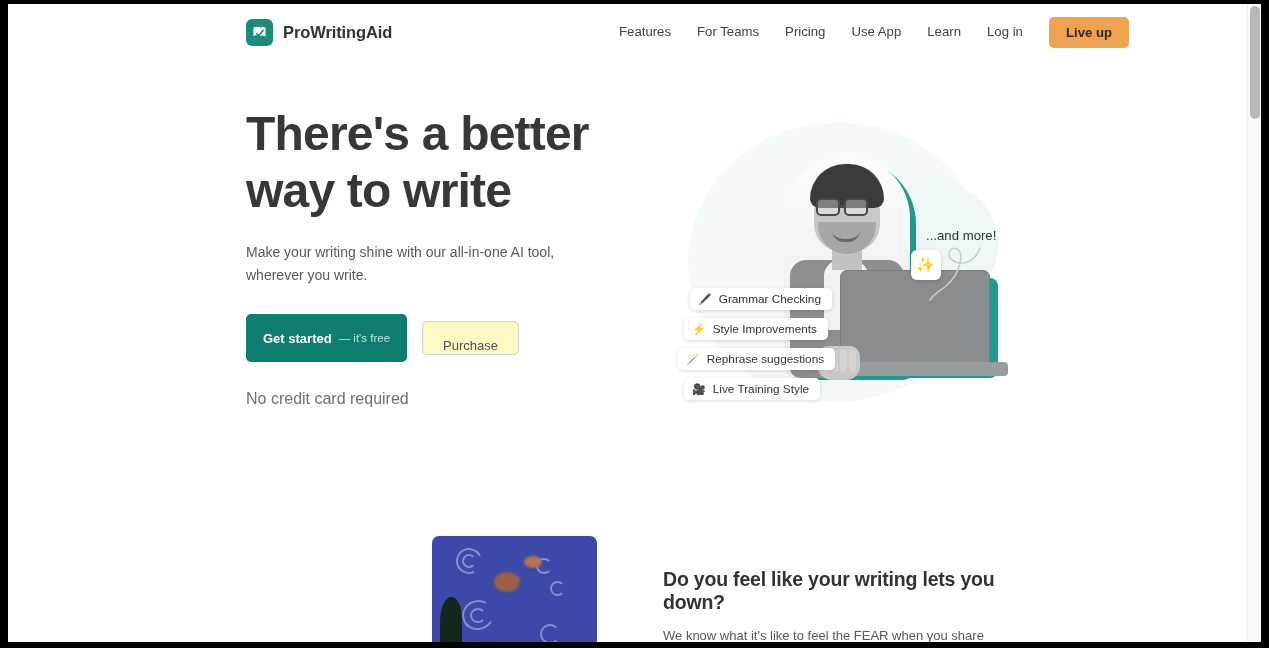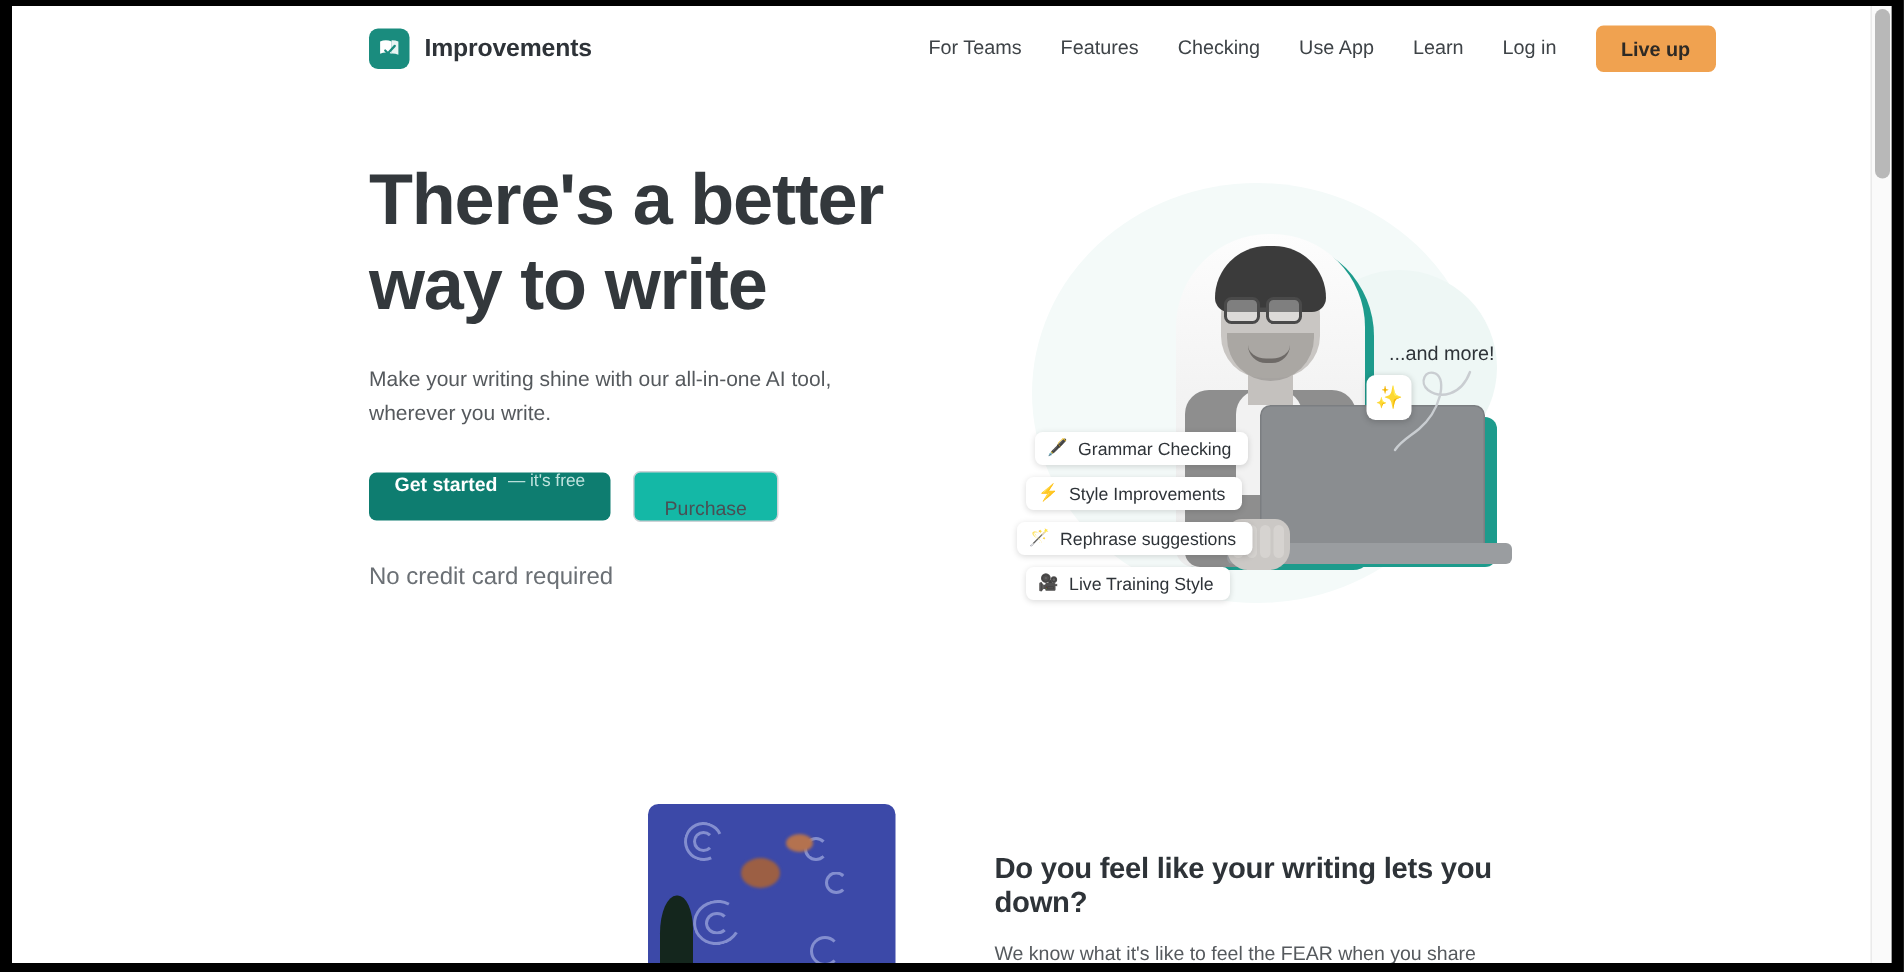--- a/index.html
+++ b/index.html
@@ -148,38 +148,38 @@
     margin-top: 27px;
     display: flex;
     align-items: center;
     gap: 15px;
   }
   #get-started-button {
     background: #0e7d70;
     border: none;
     border-radius: 5px;
     padding: 0 17px;
-    height: 32px;
+    height: 48px;
     display: flex;
-    align-items: flex-start;
+    align-items: center;
     gap: 7px;
     cursor: pointer;
     font-family: "Liberation Sans", sans-serif;
   }
   #get-started-label {
     color: #ffffff;
     font-size: 13px;
     font-weight: bold;
   }
   #get-started-sub {
     color: #bfe3de;
     font-size: 11.5px;
   }
   #purchase-button {
-    background: #14b8a6;
+    background: #fef9c3;
     border: 1px solid #cdd2d6;
     border-radius: 5px;
     height: 32px;
     padding: 16px 20px;
     color: #4a4f54;
     font-size: 13px;
     cursor: pointer;
     font-family: "Liberation Sans", sans-serif;
   }
   #no-credit-note {
@@ -498,27 +498,27 @@
       <header id="site-header">
 
         <div id="brand">
           <div id="brand-mark">
             <svg width="17" height="17" viewBox="0 0 24 24" aria-hidden="true">
               <path d="M3.4 5.2c3.6-1.6 7.2-1.6 10.8 0v11.6c-3.6-1.6-7.2-1.6-10.8 0V5.2z" fill="#ffffff"></path>
               <path d="M20.6 5.2c-2.1-0.9-4.2-1.3-6.4-1.2v12.4c2.2-0.1 4.3 0.3 6.4 1.2V5.2z" fill="#ffffff" opacity="0.9"></path>
               <path d="M8.2 13.6l2.6 2.6 6.4-6.9" stroke="#1a8c7e" stroke-width="2.1" fill="none" stroke-linecap="round" stroke-linejoin="round"></path>
             </svg>
           </div>
-          <span id="brand-name">Improvements</span>
+          <span id="brand-name">ProWritingAid</span>
         </div>
 
         <nav id="main-nav">
+          <a class="nav-link">Features</a>
           <a class="nav-link">For Teams</a>
-          <a class="nav-link">Features</a>
-          <a class="nav-link">Checking</a>
+          <a class="nav-link">Pricing</a>
           <a class="nav-link">Use App</a>
           <a class="nav-link">Learn</a>
           <a class="nav-link">Log in</a>
           <button id="signup-button">Live up</button>
         </nav>
 
       </header>
 
       <section id="hero">
 

